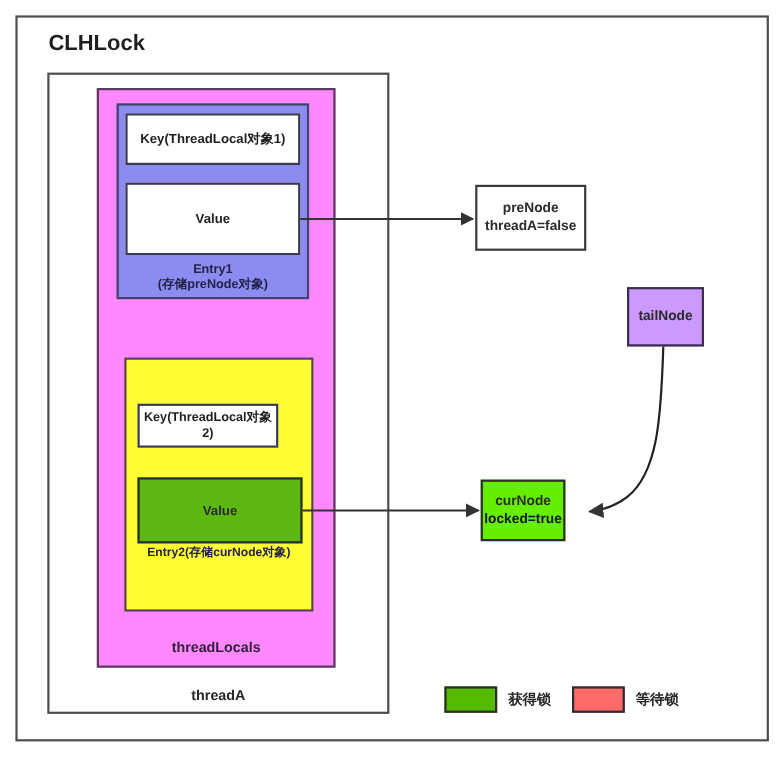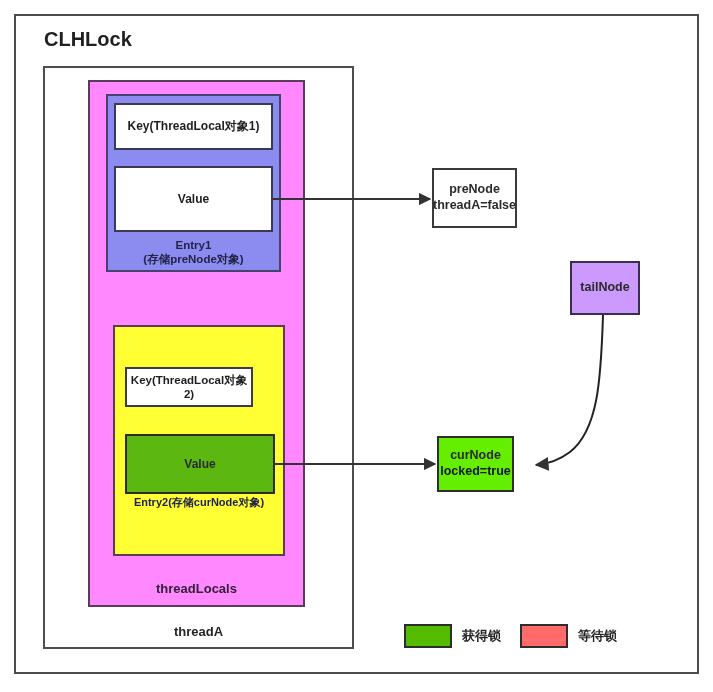--- a/index.html
+++ b/index.html
@@ -135,21 +135,21 @@
     left: 115px; top: 485px;
     width: 168px; height: 36px;
     flex-direction: row;
     font-size: 11px;
     color: #23234a;
   }
 
   
   #prenode-box {
     left: 432px; top: 168px;
-    width: 85px; height: 60px;
+    width: 101px; height: 60px;
     background: #ffffff;
     border: 2px solid #3a3a3a;
     flex-direction: column;
     font-size: 12.5px;
     color: #2b2b2b;
   }
   #curnode-box {
     left: 437px; top: 436px;
     width: 77px; height: 56px;
     background: #66EE00;

